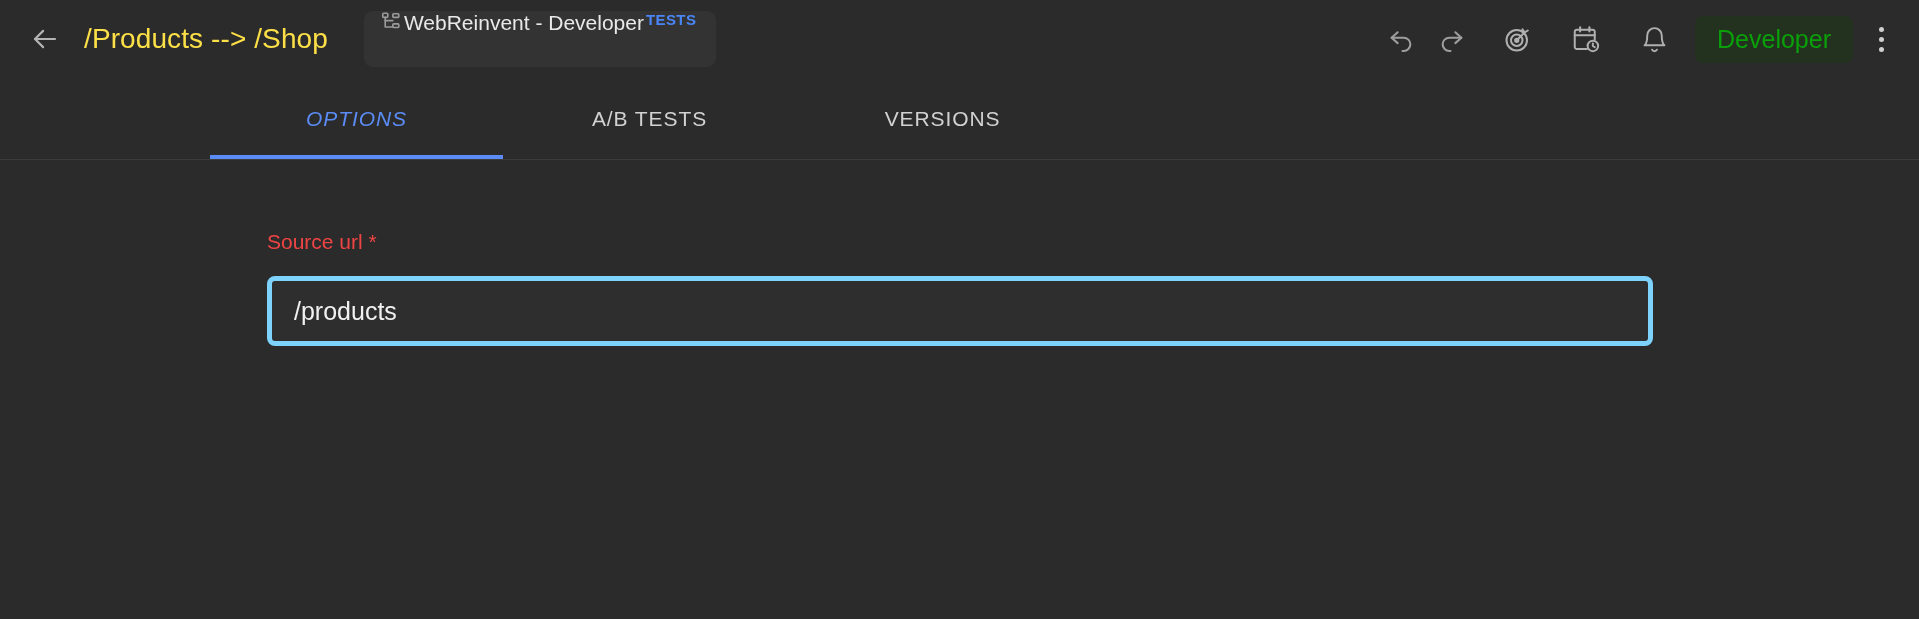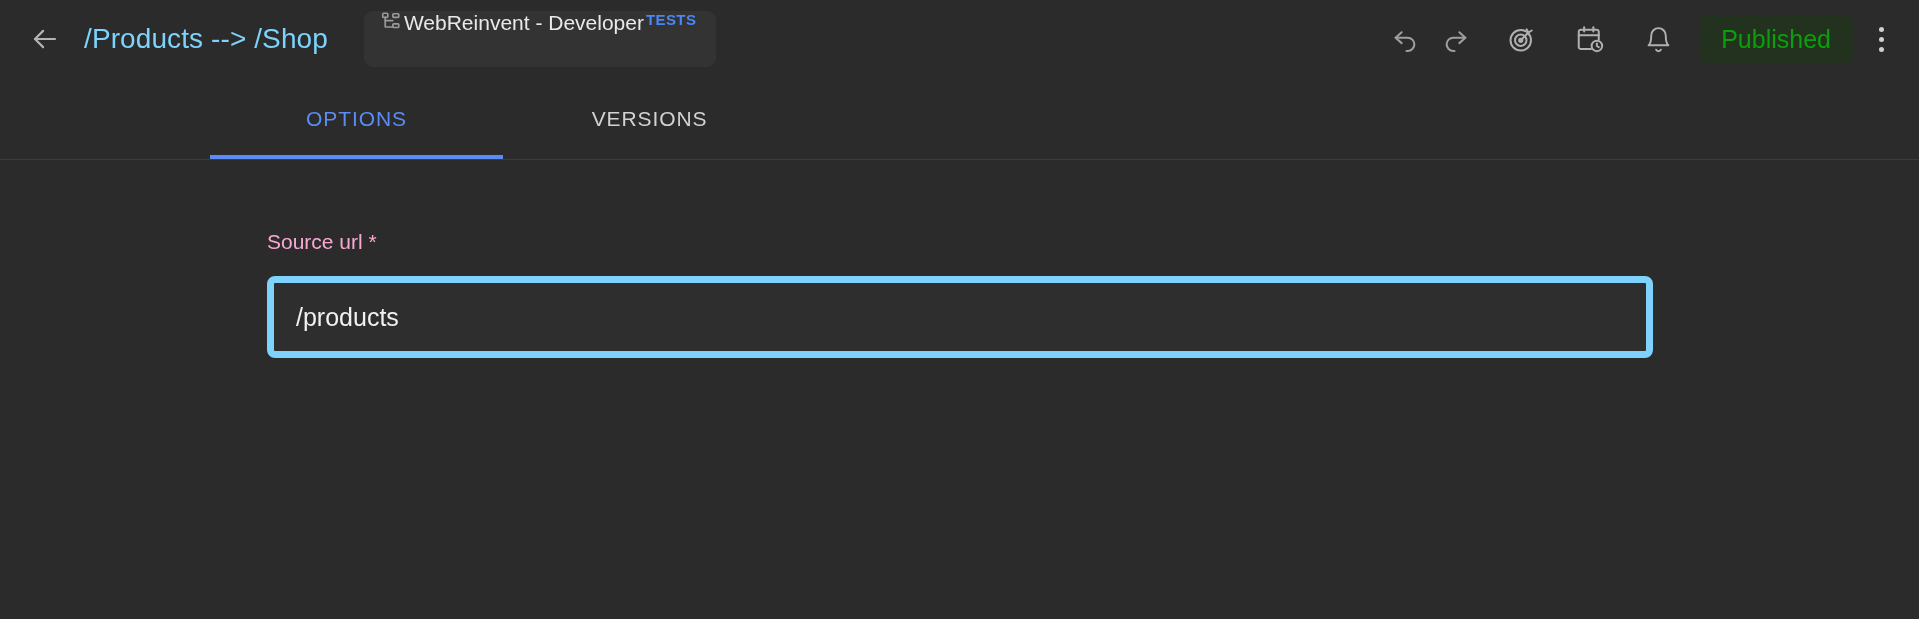--- a/index.html
+++ b/index.html
@@ -36,21 +36,21 @@
     cursor: pointer;
     flex: none;
   }
   .icon-btn svg { display: block; }
 
   .back-wrap { margin-right: 16px; }
 
   .page-title {
     font-size: 28px;
     font-weight: 400;
-    color: #7dd3fc;
+    color: #fde047;
     letter-spacing: .1px;
     white-space: nowrap;
     margin-right: 36px;
   }
 
   .project-chip {
     display: flex;
     align-items: flex-start;
     gap: 2px;
     background: #333333;
@@ -125,46 +125,46 @@
     display: flex;
     align-items: center;
     justify-content: center;
     font-size: 21px;
     letter-spacing: .9px;
     color: #d2d2d2;
     cursor: pointer;
     position: relative;
     flex: none;
   }
-  .tab.active { color: #5b8cf5; }
+  .tab.active { color: #5b8cf5; font-style: italic; }
   .tab.active::after {
     content: "";
     position: absolute;
     left: 0; right: 0; bottom: 0;
     height: 4px;
     background: #5b8cf5;
   }
 
   
   .content { padding: 70px 0 0 267px; }
 
   .field { margin-bottom: 42px; }
 
   .field-label {
     font-size: 21px;
-    color: #f9a8d4;
+    color: #ef4444;
     margin-bottom: 22px;
     font-weight: 400;
   }
 
   .text-input {
     width: 1386px;
-    height: 82px;
+    height: 70px;
     background: #2e2e2e;
-    border: 7px solid #7dd3fc;
+    border: 5px solid #7dd3fc;
     border-radius: 8px;
     color: #f1f1f1;
     font-size: 25px;
     font-family: "Liberation Sans", sans-serif;
     padding: 0 22px;
     outline: none;
     display: block;
   }
   .text-input::placeholder { color: #7a7a7a; }
 </style>
@@ -247,36 +247,39 @@
 
     <div class="icon-btn gap-l">
       <span>
         <svg width="29" height="29" viewBox="0 0 24 24" fill="none" stroke="#b0b0b0" stroke-width="1.6" stroke-linecap="round" stroke-linejoin="round">
           <path d="M18 8.6a6 6 0 1 0-12 0c0 6.4-2.2 8.2-2.2 8.2h16.4S18 15 18 8.6"></path>
           <path d="M10 20.4a2.2 2.2 0 0 0 4 0"></path>
         </svg>
       </span>
     </div>
 
-    <div class="status-badge">Published</div>
+    <div class="status-badge">Developer</div>
 
     <div class="kebab">
       <i></i>
       <i></i>
       <i></i>
     </div>
 
   </div>
 </div>
 
 <div class="tabbar">
   <div class="tab active">
       <span>OPTIONS</span>
     </div>
   <div class="tab">
+      <span>A/B TESTS</span>
+    </div>
+  <div class="tab">
       <span>VERSIONS</span>
     </div>
 </div>
 
 <div class="content">
 
   <div class="field">
     <div class="field-label">Source url *</div>
     <input class="text-input" type="text" value="/products" placeholder="Source url" style="">
   </div>

